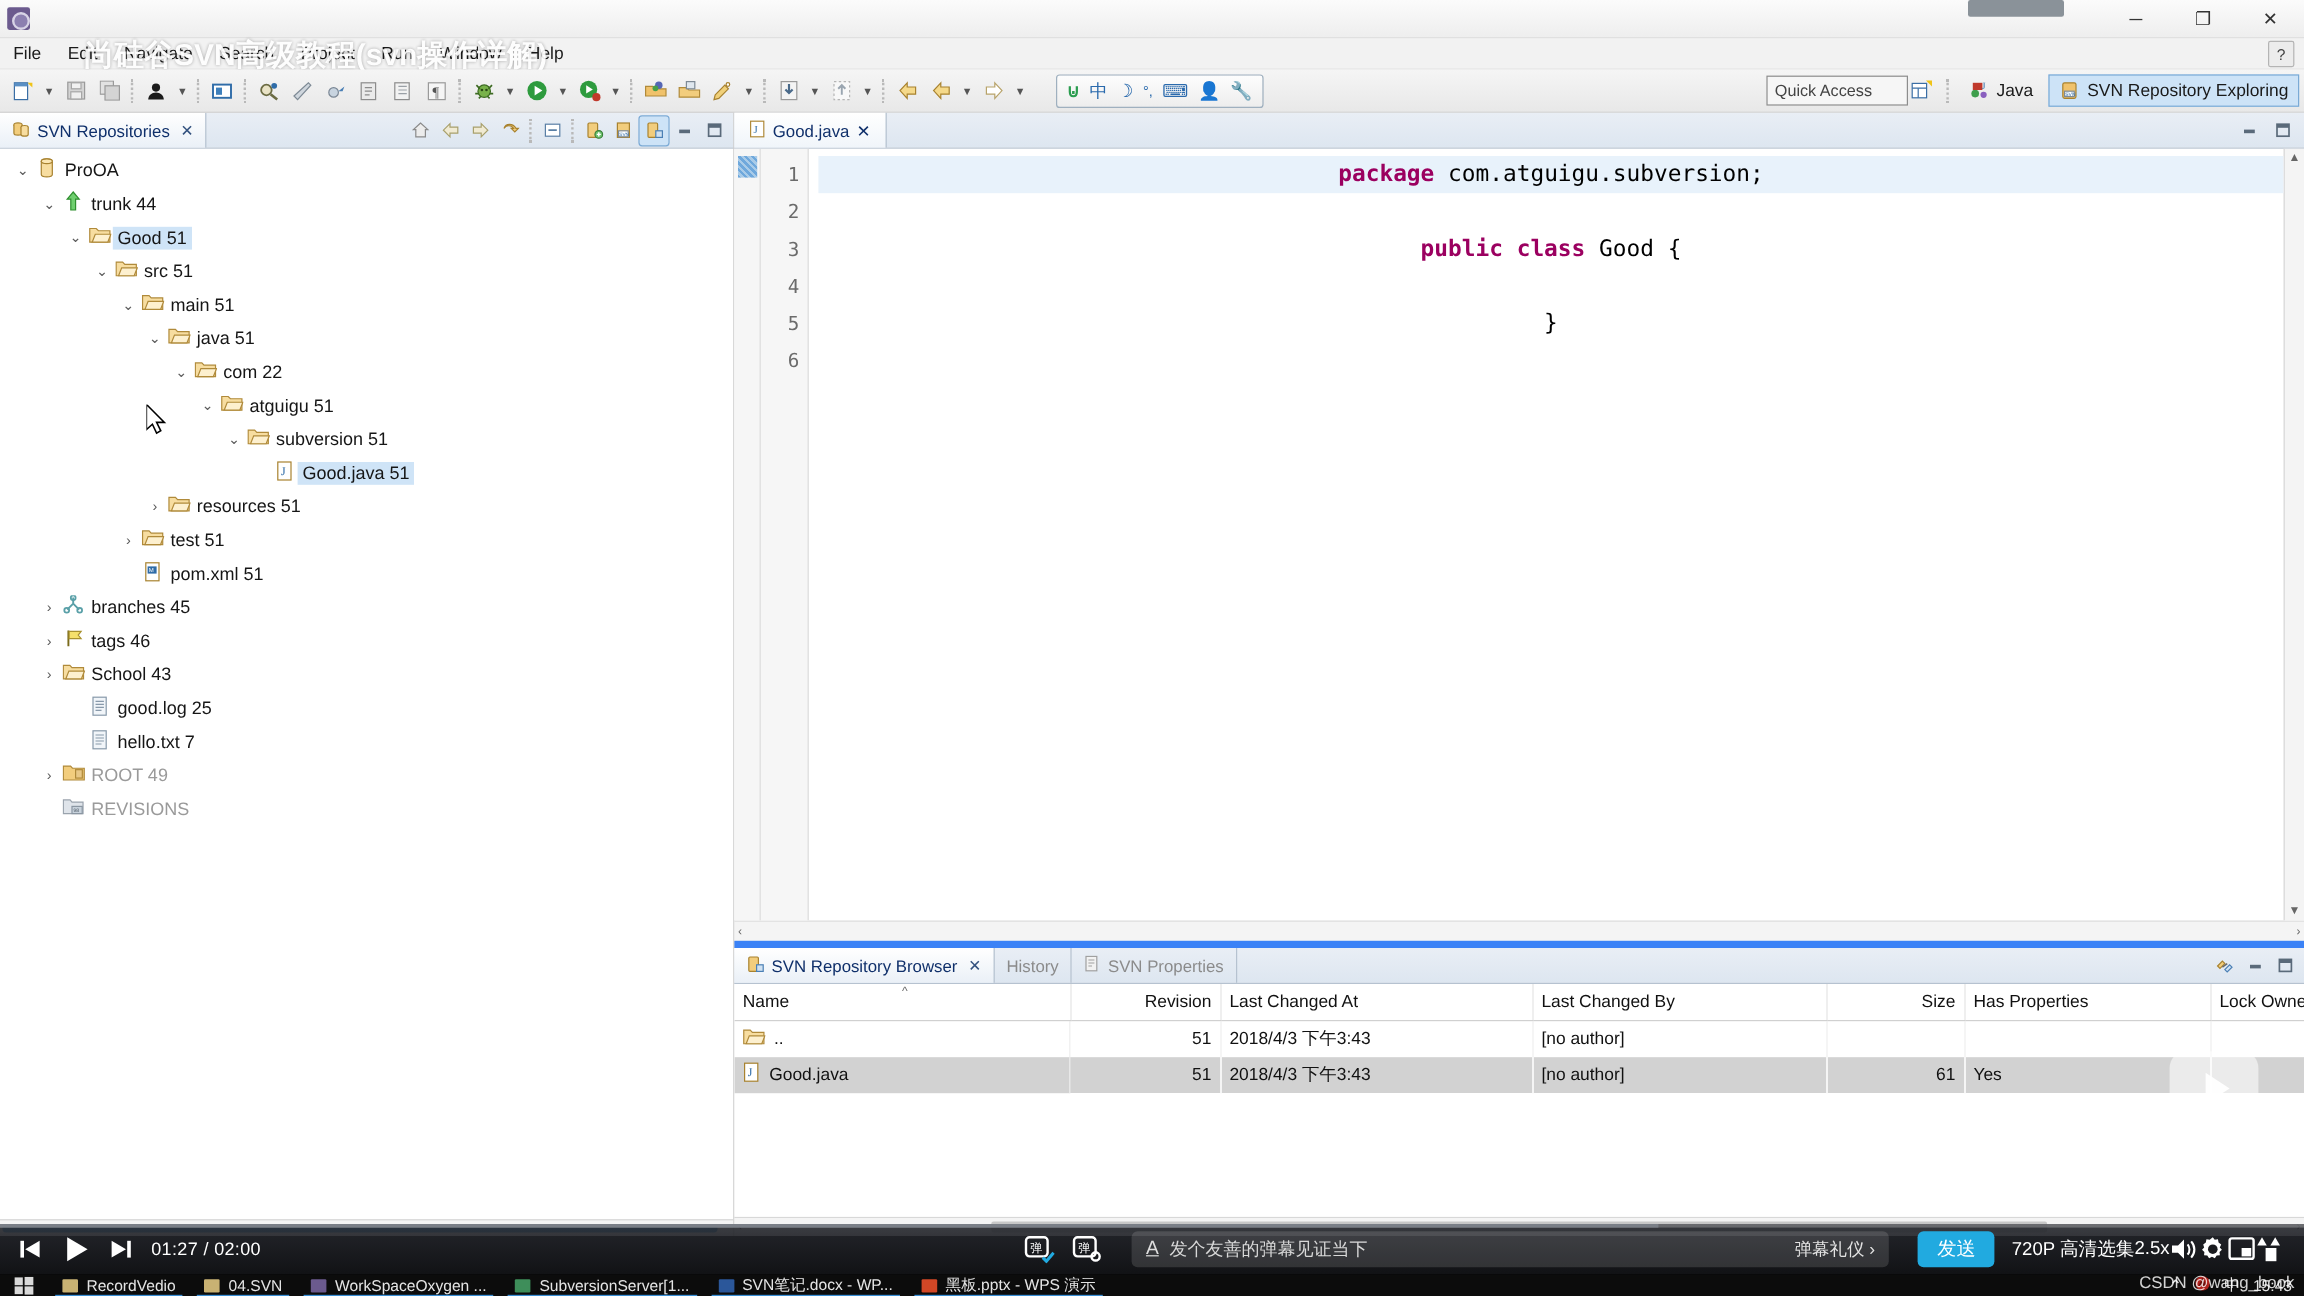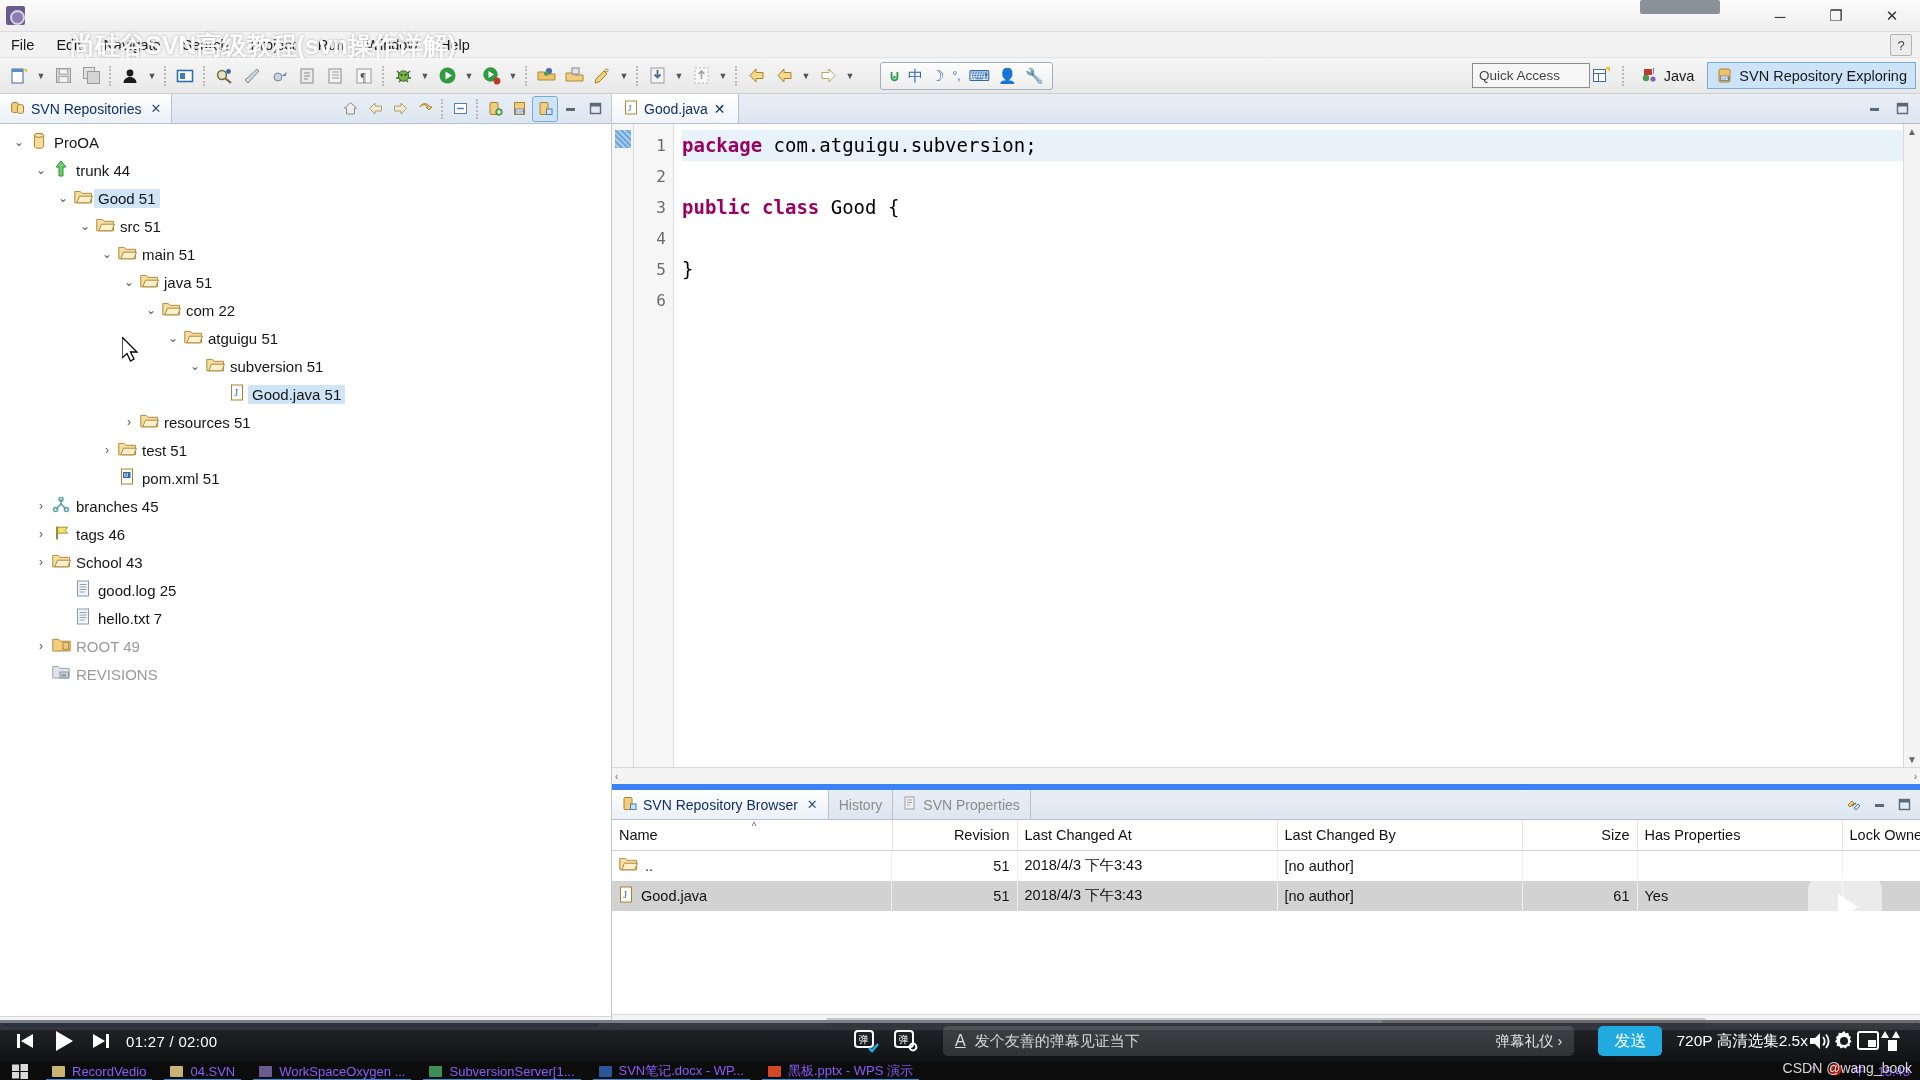--- a/index.html
+++ b/index.html
@@ -157,21 +157,21 @@
     width: 40px; background: #f6f6f6; border-right: 1px solid #dcdcdc;
     text-align: right; padding-right: 7px; padding-top: 6px;
     font-family: "DejaVu Sans Mono", monospace; font-size: 16px; color: #6b6b6b;
     line-height: 31px;
   }
   .code-col {
     flex: 1; padding-top: 6px; padding-left: 8px;
     font-family: "DejaVu Sans Mono", monospace; font-size: 19px; line-height: 31px; color: #000;
     position: relative; overflow: hidden;
   }
-  .code-col .cl { height: 31px; white-space: pre; }
+  .code-col .cl { height: 31px; white-space: pre; text-align: center; }
   .code-col .cl.cur { background: #e8f2fb; }
   .kw { color: #9b0060; font-weight: bold; }
   .vscroll {
     width: 17px; background: #f4f4f4; border-left: 1px solid #d8d8d8;
     display: flex; flex-direction: column; justify-content: space-between; align-items: center;
     font-size: 10px; color: #666; padding: 2px 0;
   }
   .editor-hscroll {
     height: 17px; background: #f4f4f4; border-top: 1px solid #d8d8d8;
     display: flex; justify-content: space-between; align-items: center;
@@ -246,21 +246,21 @@
   .send-btn {
     background: #21aae0; color: #fff; font-size: 16px; border-radius: 5px;
     height: 30px; padding: 0 16px; display: flex; align-items: center;
   }
   .pctl { color: #fff; font-size: 15.5px; white-space: nowrap; }
 
   
   .taskbar {
     position: absolute; left: 0; top: 1062px; width: 1920px; height: 18px;
     background: #0c0c0c; display: flex; align-items: center; gap: 0;
-    color: #8b5cf6; font-size: 13px;
+    color: #e5e5e5; font-size: 13px;
   }
   .tb-start { width: 40px; height: 18px; display:flex; align-items:center; justify-content:center; }
   .tb-item { display: flex; align-items: center; gap: 7px; padding: 0 12px; height: 18px;
              white-space: nowrap; position: relative; }
   .tb-item .sw { width: 13px; height: 11px; border-radius: 1px; flex: 0 0 auto; }
   .tb-item.active::after {
     content:""; position:absolute; left: 6px; right: 6px; bottom: -1px; height: 2px; background: #3a8fd6;
   }
   .tray { margin-left: auto; display: flex; align-items: center; gap: 11px; padding-right: 10px; }
   .csdn-wm {

